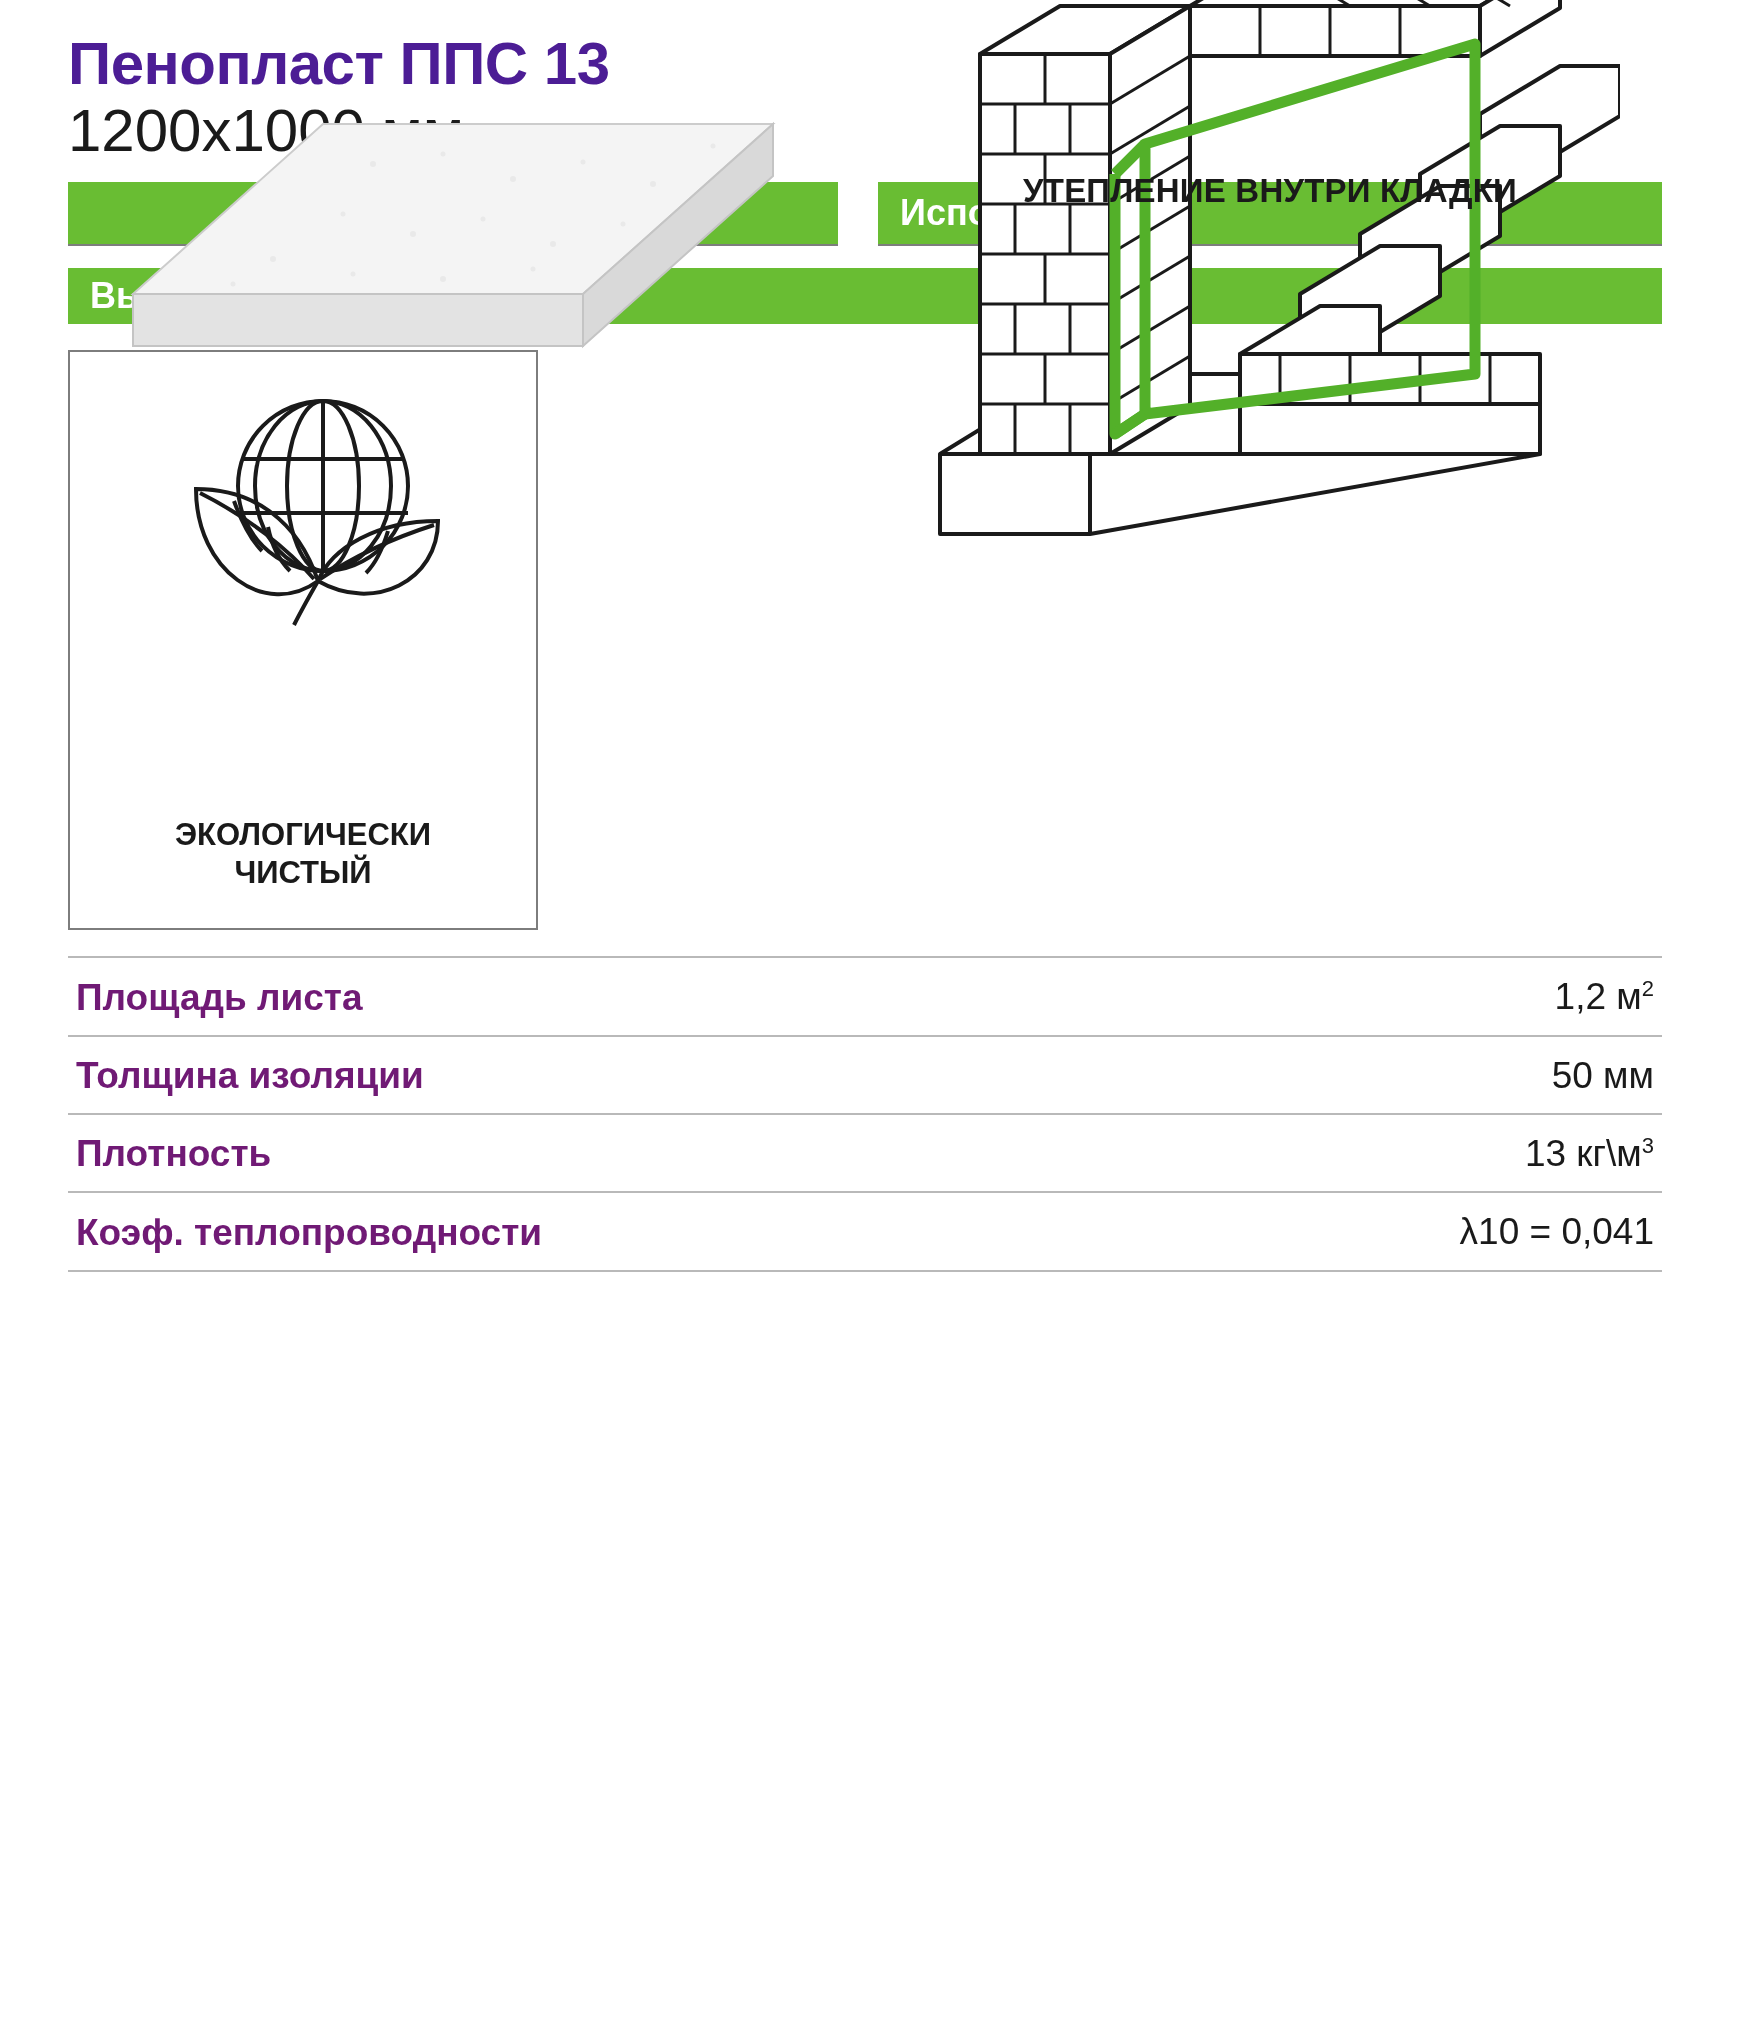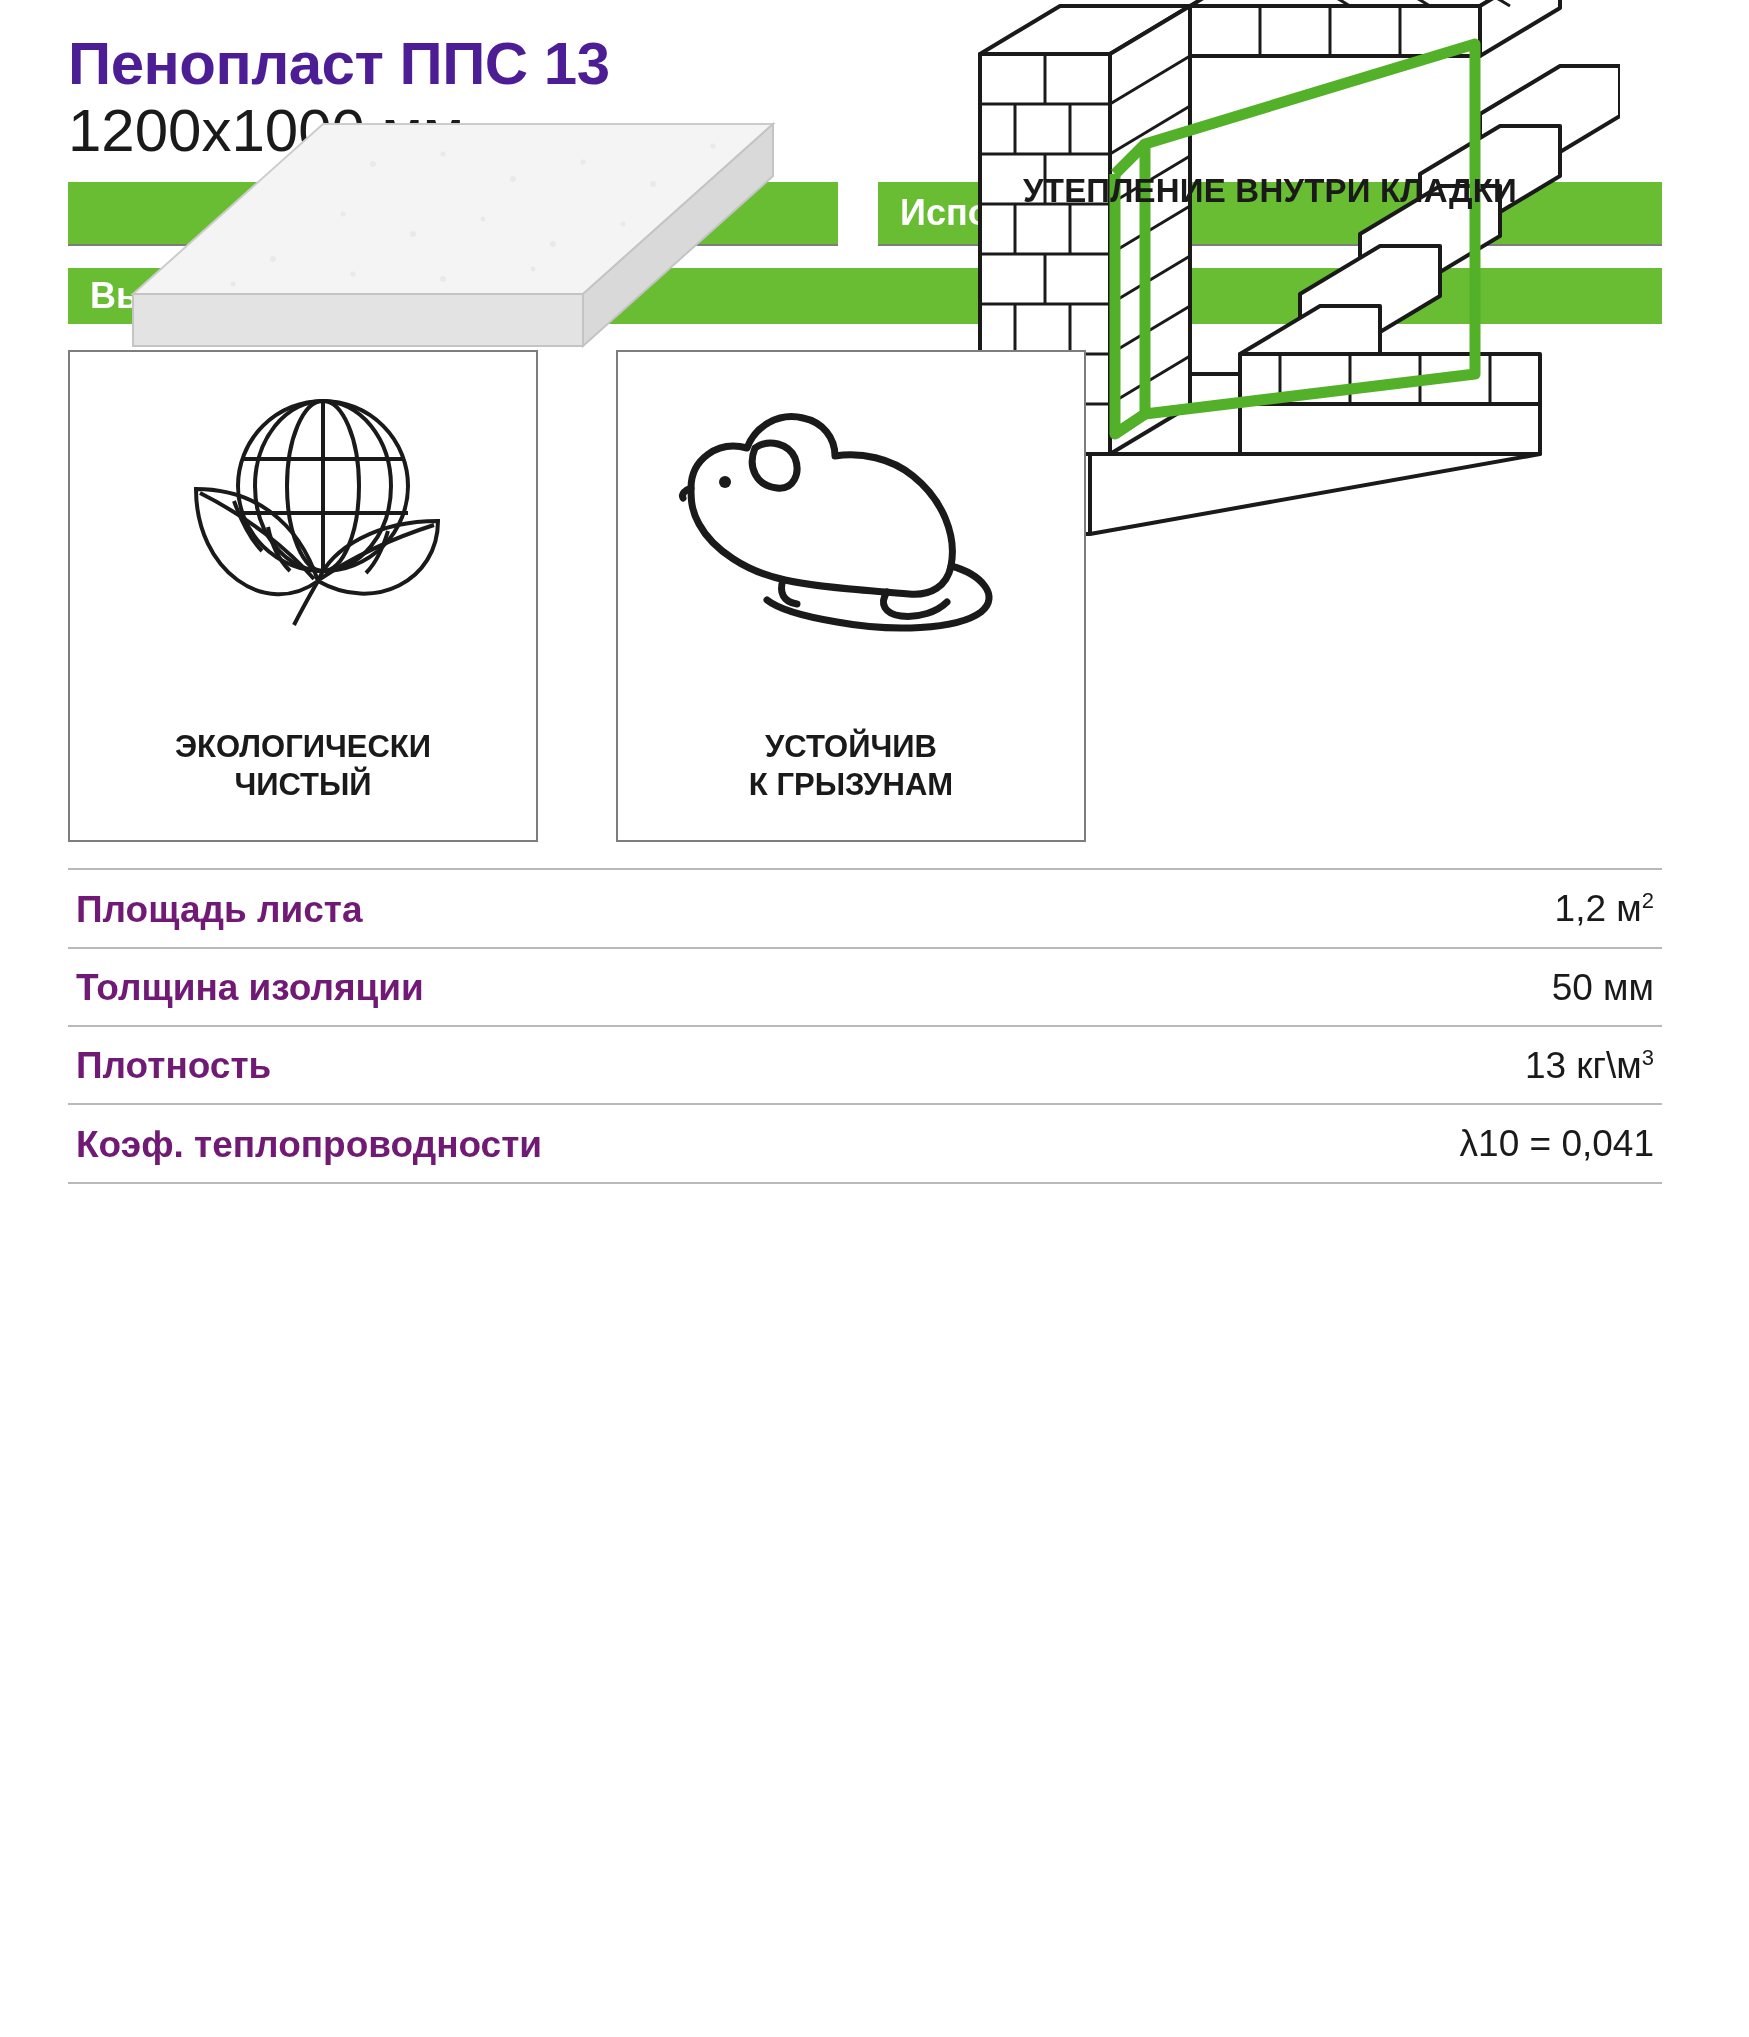--- a/index.html
+++ b/index.html
@@ -115,21 +115,21 @@
     font-weight: bold;
   }
 
   .benefits-row {
     display: flex;
     gap: 78px;
     margin-top: 26px;
   }
   .benefit-card {
     width: 470px;
-    height: 492px;
+    height: 580px;
     border: 2px solid #7d7d7d;
     box-sizing: border-box;
     position: relative;
     background: #fff;
   }
   .benefit-card .icon-wrap {
     position: absolute;
     top: 24px; left: 0; right: 0;
     height: 290px;
     display: flex;
@@ -348,53 +348,20 @@
             <path d="M250 150 C244 170 238 182 228 192"></path>
 
             <path d="M180 200 C172 214 164 228 156 244"></path>
           </g>
         </svg>
       </div>
       <div class="benefit-label">ЭКОЛОГИЧЕСКИ
 ЧИСТЫЙ</div>
     </div>
 
-    <div class="benefit-card">
-      <div class="icon-wrap">
-        <svg width="400" height="250" viewBox="0 0 400 250">
-          <g fill="none" stroke="#1a1a1a" stroke-width="7" stroke-linejoin="round" stroke-linecap="round">
-
-            <path d="M40 92 C40 64 66 44 96 52
-                     C104 30 128 16 152 22
-                     C172 26 184 42 184 60
-                     C210 56 240 62 262 80
-                     C292 104 306 140 300 170
-                     C296 190 280 200 258 198
-                     C214 194 170 192 134 184
-                     C96 176 62 154 48 128
-                     C40 114 40 102 40 92 Z"></path>
-
-            <path d="M104 52 C96 72 106 90 126 92 C142 94 150 78 144 62 C138 48 118 42 104 52 Z"></path>
-
-            <circle cx="74" cy="86" r="6" fill="#1a1a1a" stroke="none"></circle>
-
-            <path d="M40 92 C34 94 30 98 32 102"></path>
-
-            <path d="M132 184 C128 196 132 206 146 208"></path>
-
-            <path d="M236 196 C228 208 234 218 250 220 C268 222 286 216 296 206"></path>
-
-            <path d="M300 170 C330 178 350 200 330 216 C306 234 240 236 186 226
-                     C150 220 126 212 116 204"></path>
-          </g>
-        </svg>
-      </div>
-      <div class="benefit-label">УСТОЙЧИВ
-К ГРЫЗУНАМ</div>
-    </div>
   </div>
 
   <div class="specs">
 
     <div class="spec-row">
       <div class="spec-name">Площадь листа</div>
       <div class="spec-value"><span>1,2 м</span><sup>2</sup></div>
     </div>
 
     <div class="spec-row">

